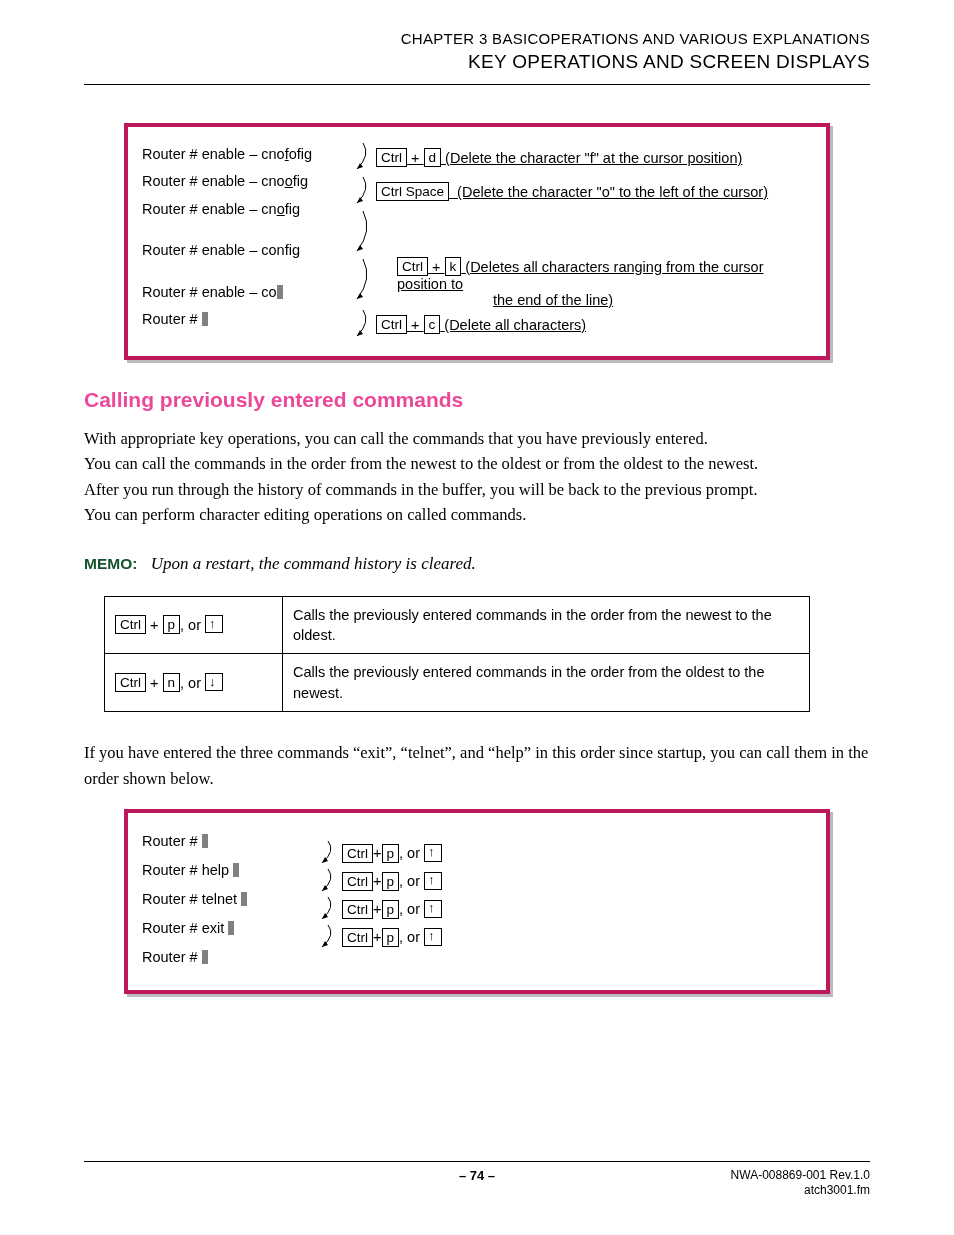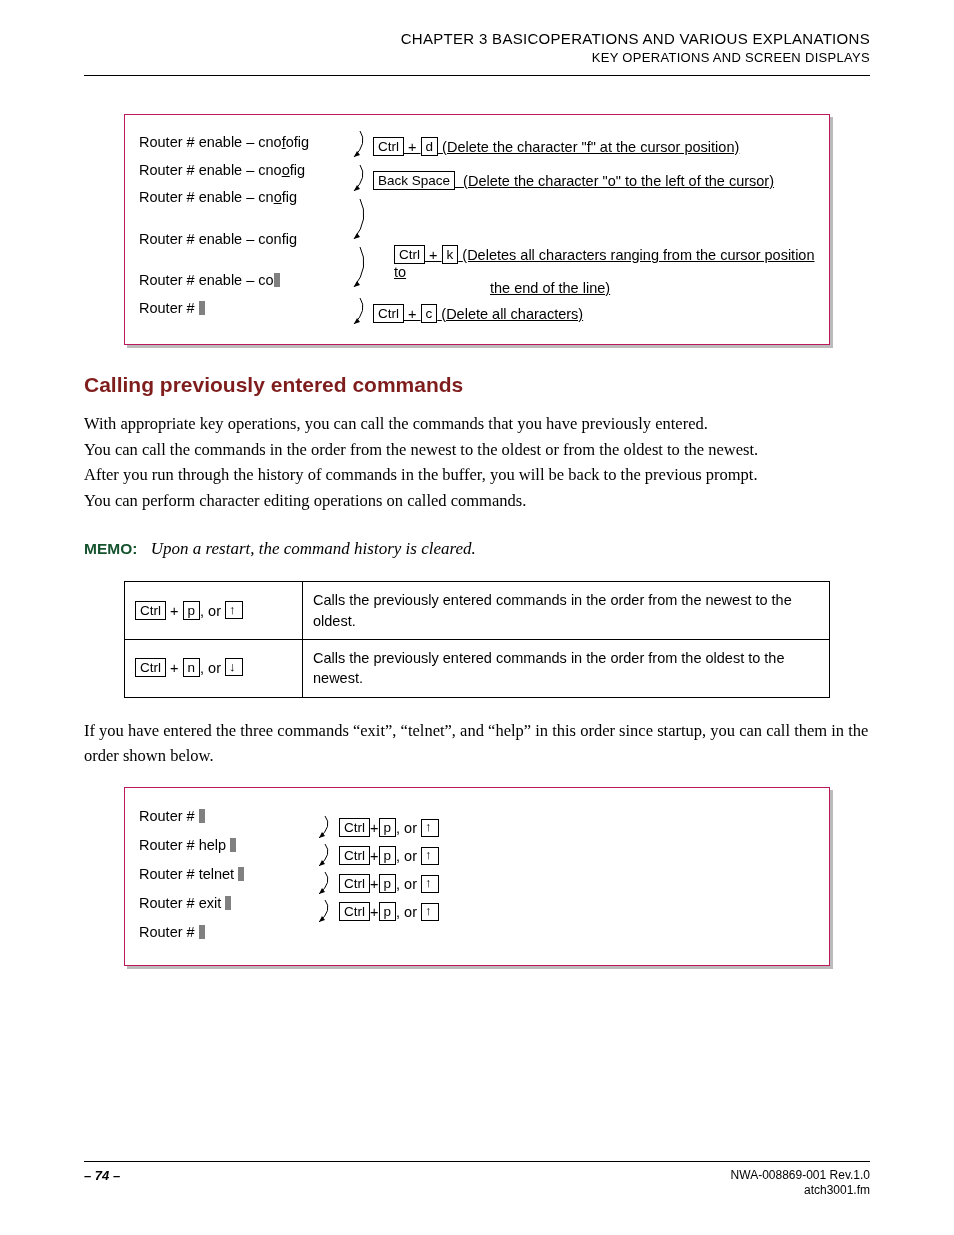--- a/index.html
+++ b/index.html
@@ -11,25 +11,25 @@
     color: #000;
     position: relative;
     padding: 28px 84px 0 84px;
   }
   .header {
     text-align: right;
     font-size: 15px;
     line-height: 1.4;
     letter-spacing: 0.3px;
   }
-  .header-sub { font-size: 13px; }
+  .header-sub { font-size: 19px; }
   hr.rule { border: none; border-top: 1px solid #000; margin-top: 8px; }
 
   .figure {
-    border: 1px solid #be185d;
+    border: 4px solid #be185d;
     margin: 38px 40px 0 40px;
     box-shadow: 3px 3px 0 #bbb;
     padding: 14px 14px 14px 14px;
     font-size: 14.5px;
     position: relative;
   }
   .fig-row { display: flex; align-items: flex-start; }
   .fig-left { width: 206px; flex-shrink: 0; line-height: 1.9; }
   .fig-right { flex: 1; }
   .cursor { display:inline-block; width:6px; height:14px; background:#808080; vertical-align:-2px; }
@@ -39,38 +39,38 @@
     border: 1px solid #000;
     padding: 0 4px;
     font-size: 13.5px;
     line-height: 17px;
     vertical-align: 1px;
   }
   .explain-cont { margin-left: 96px; }
   .explain-cont2 { margin-left: 96px; }
 
   h2.section {
-    color: #7f1d1d;
+    color: #ec4899;
     font-size: 21px;
     font-weight: bold;
     margin: 28px 0 14px 0;
   }
   p.body {
     font-family: Liberation Serif, serif;
     font-size: 16.5px;
     line-height: 1.55;
     margin-bottom: 0;
   }
   .memo-label { color: #14532d; font-weight: bold; font-family: Arial, sans-serif; font-size:15.5px;}
   .memo-text { font-style: italic; font-family: Georgia, serif; font-size:17px; }
   .memo-row { margin-top: 26px; }
 
   table.keytable {
     border-collapse: collapse;
-    margin: 22px 40px 0 40px;
+    margin: 22px 40px 0 20px;
     width: calc(100% - 80px);
     font-size: 14.5px;
     padding-left: 36px;
   }
   table.keytable td {
     border: 1px solid #000;
     padding: 8px 10px;
     vertical-align: middle;
     line-height: 1.4;
   }
@@ -90,21 +90,21 @@
   .footer {
     position: absolute;
     bottom: 36px;
     left: 84px; right: 84px;
     border-top: 1px solid #000;
     padding-top: 6px;
     font-size: 12px;
     display:flex;
     justify-content: space-between;
   }
-  .footer-center { position:absolute; left:0; right:0; text-align:left; font-weight:bold; font-size:13px;font-style:italic;}
+  .footer-center { position:absolute; left:0; right:0; text-align:center; font-weight:bold; font-size:13px;}
   .footer-right { text-align:right; line-height:1.3; }
 
   
   .curve { display:inline-block; vertical-align:middle; }
 
   .fig1-right-block { position:relative; }
   .fig1-row { display:flex; align-items:center; min-height:27px;text-decoration:underline; }
   .fig1-arrow-col { width:28px; flex-shrink:0; text-align:center; }
 
   .fig2-left { width:174px; flex-shrink:0; line-height:2.0; }
@@ -143,21 +143,21 @@
           <span>(Delete the character "f" at the cursor position)</span>
         </span>
       </div>
 
       <div class="fig1-row">
         <span class="fig1-arrow-col"><svg class="curve" width="22" height="34">
               <path d="M12 2 Q20 14 6 28" fill="none" stroke="#000" stroke-width="1"></path>
               <path d="M6 28 l6 -2 l-3 -4 z" fill="#000"></path>
             </svg></span>
         <span>
-          <span class="kbd">Back Space</span>
+          <span class="kbd">Ctrl Space</span>
           &nbsp;<span>(Delete the character "o" to the left of the cursor)</span>
         </span>
       </div>
 
       <div class="fig1-row" style="align-items:flex-start;">
         <span class="fig1-arrow-col"><svg class="curve" width="22" height="48">
               <path d="M12 2 Q22 22 6 42" fill="none" stroke="#000" stroke-width="1"></path>
               <path d="M6 42 l6 -2 l-3 -4 z" fill="#000"></path>
             </svg></span>
       </div>
@@ -210,21 +210,21 @@
   </tr>
   <tr>
     <td>
       <span class="kbd">Ctrl</span> + <span class="kbd">n</span>, or <span class="arrow-key down"></span>
     </td>
     <td>Calls the previously entered commands in the order from the oldest to the newest.</td>
   </tr>
 </tbody>
   </table>
 
-<p class="body" style="margin-top:20px;">If you have entered the three commands “exit”, “telnet”, and “help” in this order since startup, you can call them in the order shown below.</p>
+<p class="body" style="margin-top:28px;">If you have entered the three commands “exit”, “telnet”, and “help” in this order since startup, you can call them in the order shown below.</p>
 
 <div class="figure" style="margin-top:18px; padding-bottom:18px;">
   <div class="fig-row">
     <div class="fig2-left">
       <div><span>Router # </span><span class="cursor"></span></div>
       <div><span>Router # help </span><span class="cursor"></span></div>
       <div><span>Router # telnet </span><span class="cursor"></span></div>
       <div><span>Router # exit </span><span class="cursor"></span></div>
       <div><span>Router # </span><span class="cursor"></span></div>
     </div>

